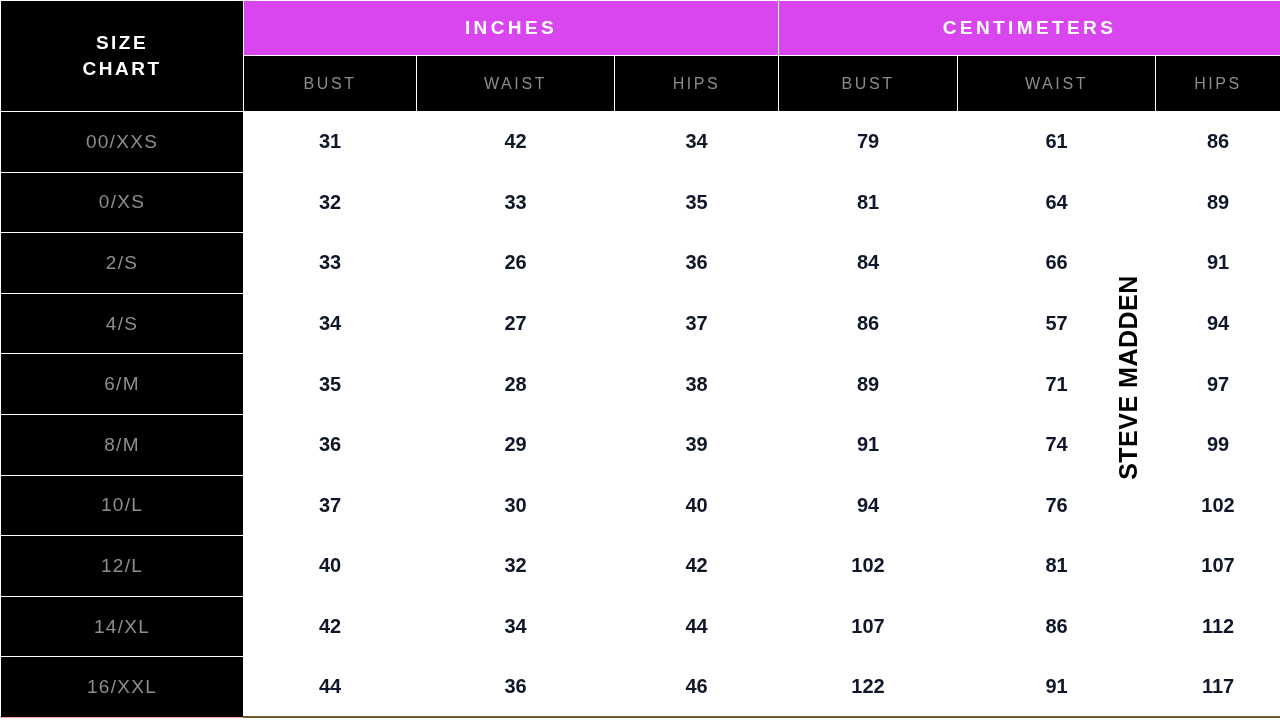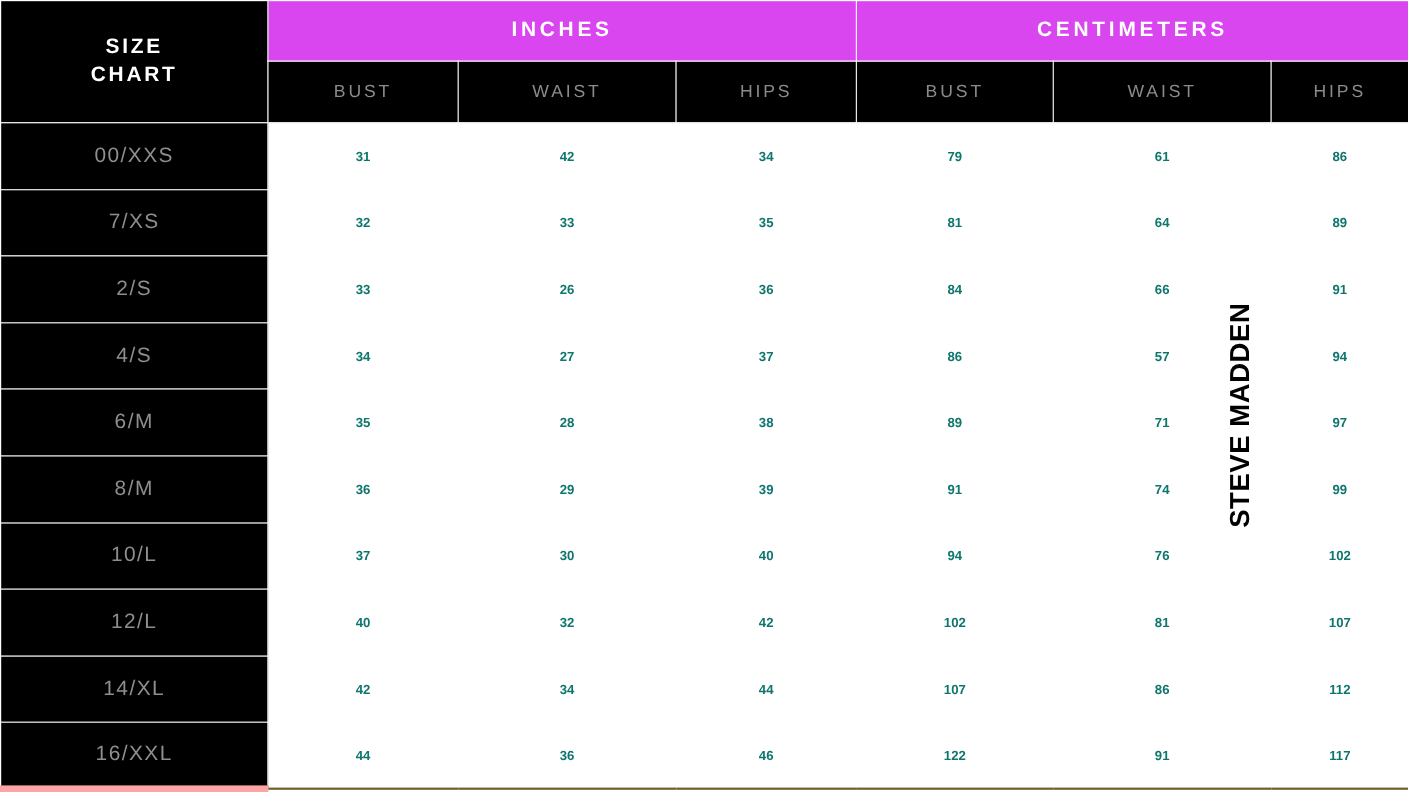--- a/index.html
+++ b/index.html
@@ -63,27 +63,27 @@
   td.size-label {
     background: #000000;
     color: #8e8e8e;
     font-size: 19px;
     letter-spacing: 1.3px;
     height: 60.6px;
     border-left: 1px solid #000000;
   }
   td.value {
     background: #ffffff;
-    color: #0f766e;
-    font-size: 12px;
+    color: #0f172a;
+    font-size: 20px;
     font-weight: bold;
     height: 60.6px;
     border-color: #000000;
   }
-  tr.row-last td.size-label { border-bottom: 6px solid #fca5a5; }
+  tr.row-last td.size-label { border-bottom: 1px solid #fca5a5; }
   tr.row-last td.value { border-bottom: 2px solid #6e5f2a; }
 
   
   #brand {
     position: absolute;
     left: 1098px;
     top: 262px;
     width: 60px;
     height: 230px;
     pointer-events: none;
@@ -144,21 +144,21 @@
       <tr>
         <td class="size-label">00/XXS</td>
         <td class="value">31</td>
         <td class="value">42</td>
         <td class="value">34</td>
         <td class="value">79</td>
         <td class="value">61</td>
         <td class="value">86</td>
       </tr>
       <tr>
-        <td class="size-label">7/XS</td>
+        <td class="size-label">0/XS</td>
         <td class="value">32</td>
         <td class="value">33</td>
         <td class="value">35</td>
         <td class="value">81</td>
         <td class="value">64</td>
         <td class="value">89</td>
       </tr>
       <tr>
         <td class="size-label">2/S</td>
         <td class="value">33</td>

